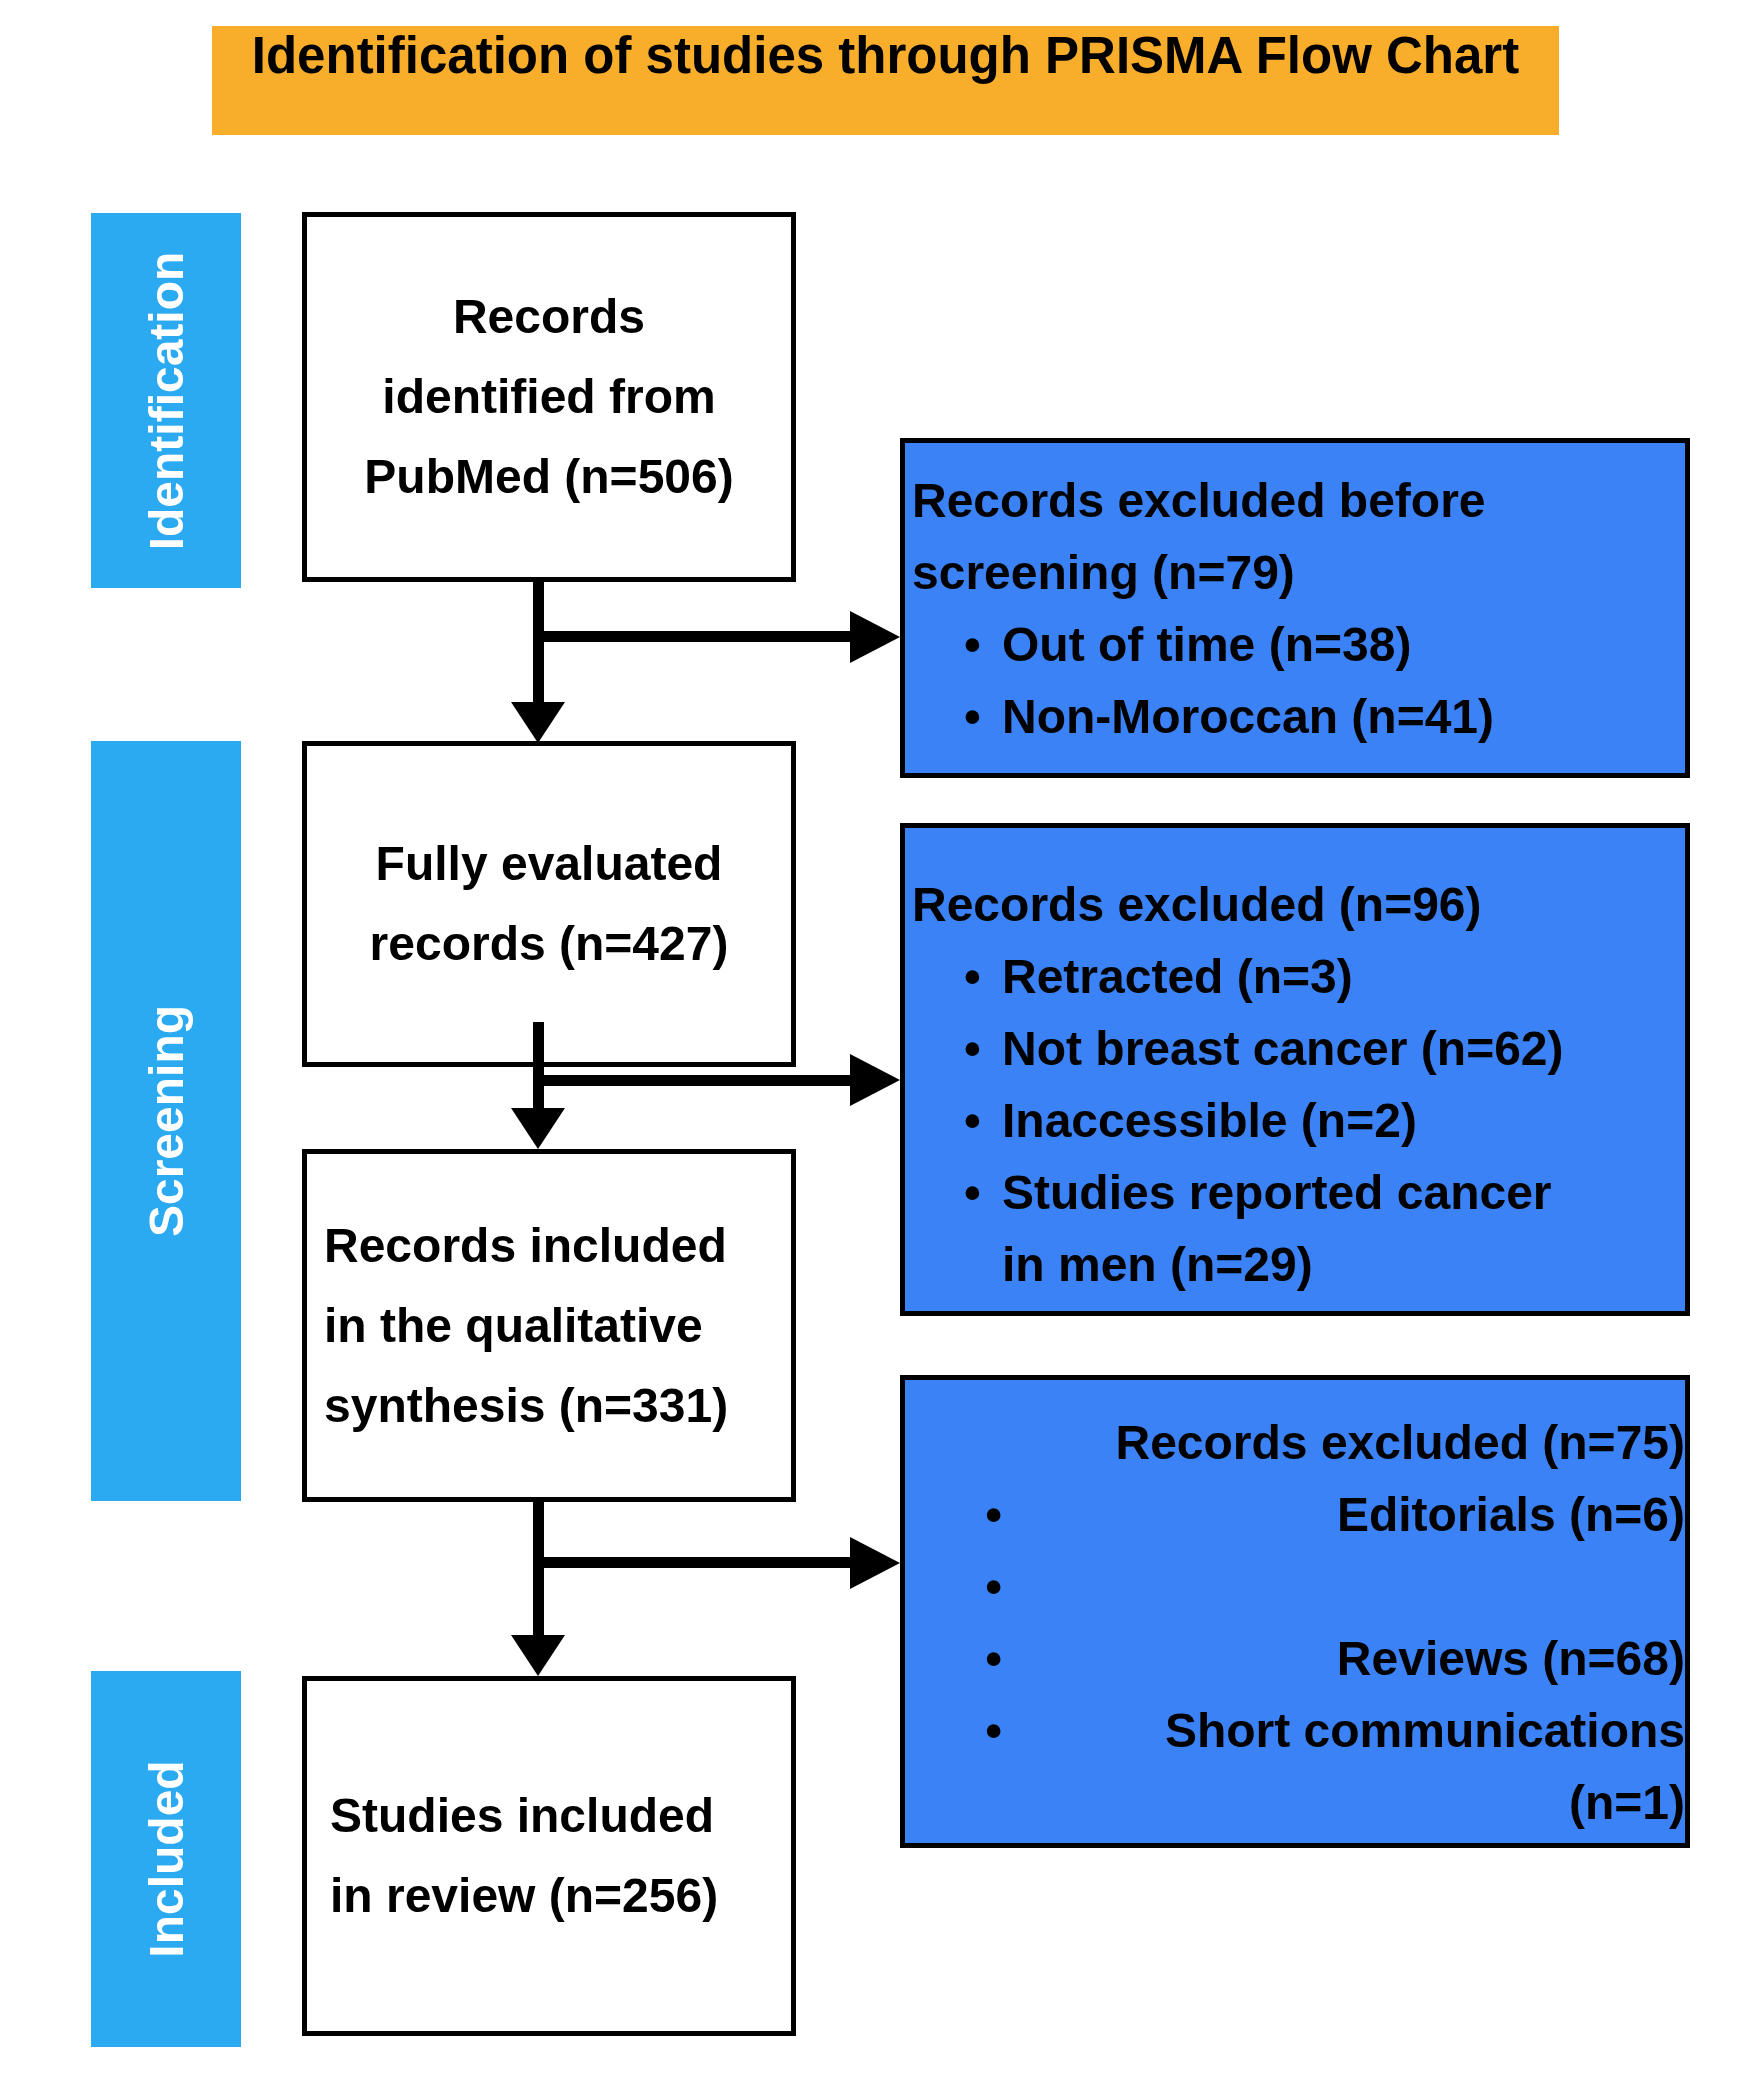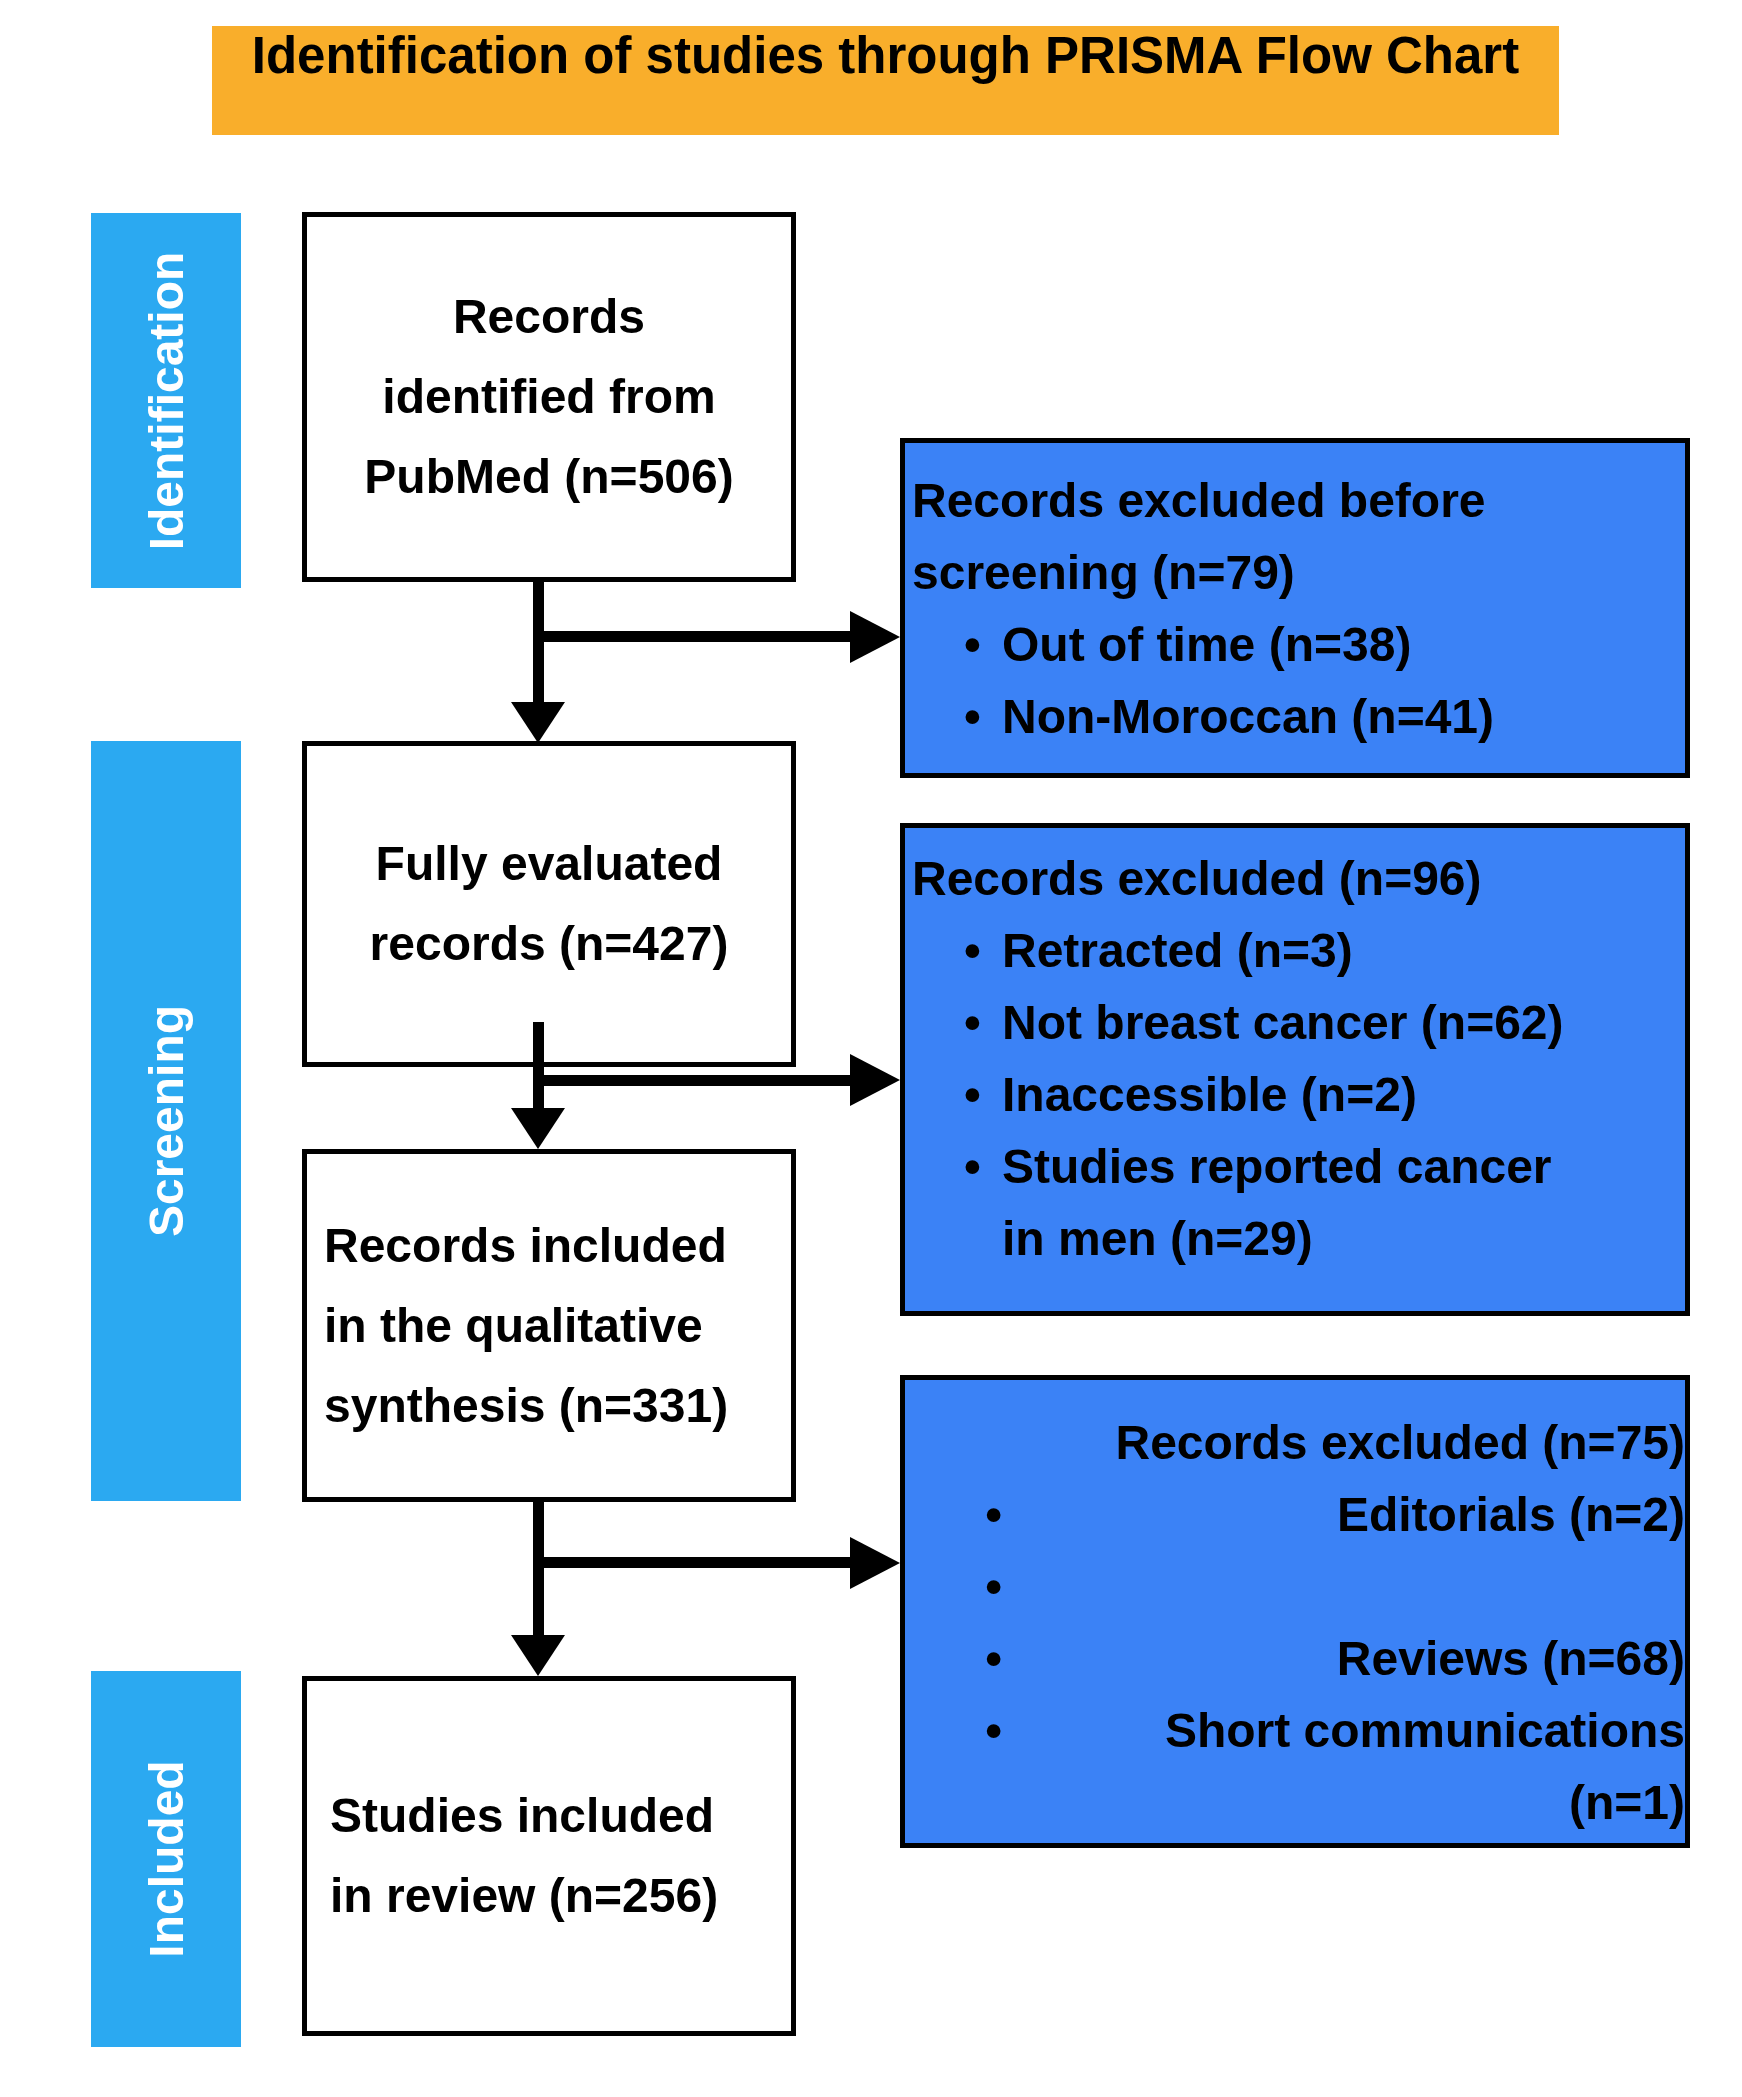--- a/index.html
+++ b/index.html
@@ -29,21 +29,21 @@
   .mbox.center{align-items:center;text-align:center;}
   #mbox-1{top:212px;height:370px;}
   #mbox-2{top:741px;height:326px;}
   #mbox-3{top:1149px;height:353px;padding-left:17px;}
   #mbox-4{top:1676px;height:360px;padding-left:23px;}
 
   
   .rbox{position:absolute;left:900px;width:790px;background:#3b82f6;
         border:5.5px solid #000;box-sizing:border-box;font-size:48px;}
   #rbox-1{top:438px;height:340px;padding-top:22.4px;}
-  #rbox-2{top:823px;height:493px;padding-top:15px;}
+  #rbox-2{top:823px;height:493px;padding-top:41px;}
   #rbox-3{top:1375px;height:473px;padding-top:27px;text-align:right;}
   .rline{line-height:72px;padding-left:7px;}
   .bullet{display:flex;padding-left:59px;}
   .dot{width:38px;flex:none;line-height:72px;}
   .btext{flex:1;}
   .btext div{line-height:72px;}
 
   
   .vline{position:absolute;left:533px;width:11px;background:#000;}
   .hline{position:absolute;left:539px;width:311px;height:11px;background:#000;}
@@ -142,21 +142,21 @@
         <div>in men (n=29)</div>
       </span>
     </div>
   </div>
 
   <div class="rbox" id="rbox-3">
     <div class="rline">Records excluded (n=75)</div>
     <div class="bullet">
       <span class="dot">•</span>
       <span class="btext">
-          <div>Editorials (n=2)</div>
+          <div>Editorials (n=6)</div>
         </span>
     </div>
     <div class="bullet">
       <span class="dot">•</span>
     </div>
     <div class="bullet">
       <span class="dot">•</span>
       <span class="btext">
           <div>Reviews (n=68)</div>
         </span>

